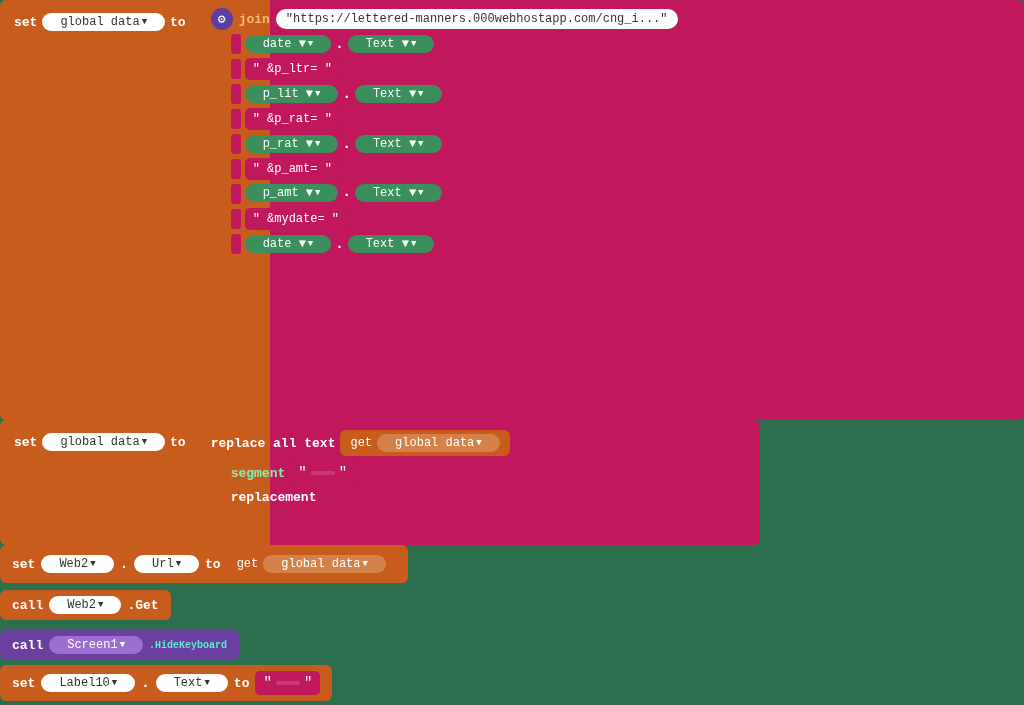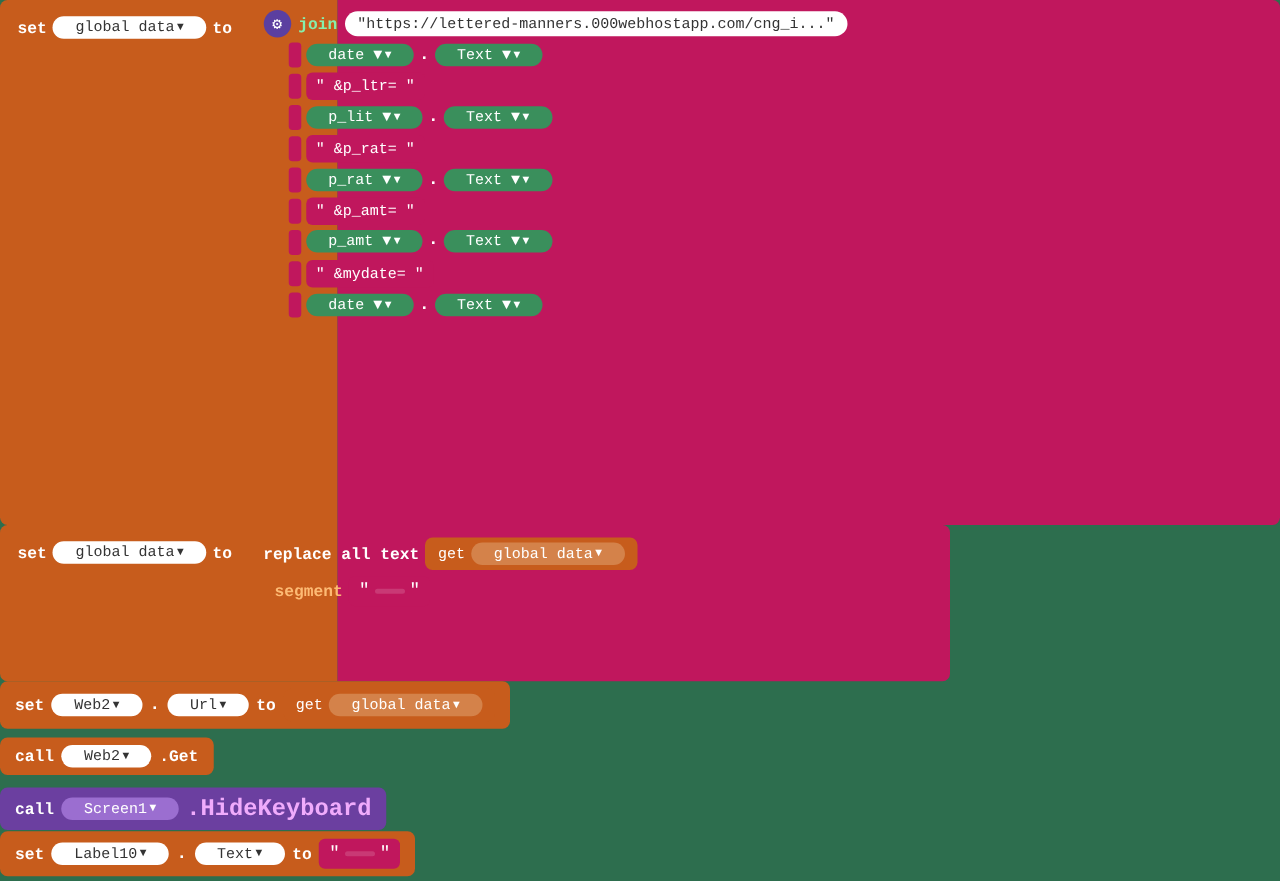--- a/index.html
+++ b/index.html
@@ -202,21 +202,21 @@
       <div style="display:inline-flex; align-items:center; gap:5px; padding: 6px 10px; height:36px;">
         <span style="color:white; font-weight:bold; font-size:13px;">set</span>
         <span class="dropdown-pill">global data</span>
         <span style="color:white; font-weight:bold; font-size:13px;">to</span>
       </div>
 
       <div style="display:flex; flex-direction:column; gap:4px; padding: 4px 10px 10px 10px;">
 
         <div style="display:inline-flex; align-items:center; gap:6px;">
           <span class="gear-icon">⚙</span>
-          <span style="color:#86efac; font-weight:bold; font-size:13px;">join</span>
+          <span style="color:#fdba74; font-weight:bold; font-size:13px;">join</span>
           <span class="url-pill">"https://lettered-manners.000webhostapp.com/cng_i..."</span>
         </div>
 
         <div style="display:inline-flex; align-items:center; gap:4px; padding-left: 20px;">
           <div style="width:10px; height:20px; background:#c0175d; border-radius:3px;"></div>
           <span class="dropdown-pill" style="background:#3a8f5c; color:white;">date ▼</span>
           <span style="color:white; font-weight:bold;">.</span>
           <span class="dropdown-pill" style="background:#3a8f5c; color:white;">Text ▼</span>
         </div>
 
@@ -293,28 +293,31 @@
         <div style="display:inline-flex; align-items:center; gap:5px;font-family:Liberation Mono, monospace;">
           <span style="color:white; font-weight:bold; font-size:13px;">replace all text</span>
 
           <div style="background:#c75c1c; border-radius:6px; padding:4px 10px; display:inline-flex; align-items:center; gap:5px;">
             <span style="color:white; font-size:12px;">get</span>
             <span class="dropdown-pill" style="background:#d4824a; color:white;">global data</span>
           </div>
         </div>
 
         <div style="display:inline-flex; align-items:center; gap:5px;">
-          <span style="color:#fdba74; font-weight:bold; font-size:13px; margin-left: 9px;">segment</span>
+          <span style="color:#86efac; font-weight:bold; font-size:13px; margin-left: 20px;">segment</span>
           <div class="empty-string-block">
             <span style="color:white; font-size:14px;">"</span>
             <span class="empty-string-inner"></span>
             <span style="color:white; font-size:14px;">"</span>
           </div>
         </div>
 
+        <div style="display:inline-flex; align-items:center; gap:5px;">
+          <span style="color:white; font-weight:bold; font-size:13px; margin-left: 20px;">replacement</span>
+        </div>
       </div>
     </div>
   </div>
 
   <div class="section-web2">
     <div class="bg-orange-bottom">
       <span style="color:white; font-weight:bold; font-size:13px;">set</span>
       <span class="dropdown-pill">Web2</span>
       <span style="color:white; font-weight:bold;">.</span>
       <span class="dropdown-pill">Url</span>
@@ -332,21 +335,21 @@
       <span style="color:white; font-weight:bold; font-size:13px;">call</span>
       <span class="dropdown-pill">Web2</span>
       <span style="color:white; font-weight:bold; font-size:13px;">.Get</span>
     </div>
   </div>
 
   <div class="section-call-screen">
     <div class="bg-purple-bottom">
       <span style="color:white; font-weight:bold; font-size:13px;">call</span>
       <span class="dropdown-pill" style="background:#9b6ed0; color:white;">Screen1</span>
-      <span style="color:#f0abfc; font-weight:bold; font-size:19px;">.HideKeyboard</span>
+      <span style="color:#5eead4; font-weight:bold; font-size:10px;">.HideKeyboard</span>
     </div>
   </div>
 
   <div class="section-set-label">
     <div class="bg-orange-bottom">
       <span style="color:white; font-weight:bold; font-size:13px;">set</span>
       <span class="dropdown-pill">Label10</span>
       <span style="color:white; font-weight:bold;">.</span>
       <span class="dropdown-pill">Text</span>
       <span style="color:white; font-weight:bold; font-size:13px;">to</span>

